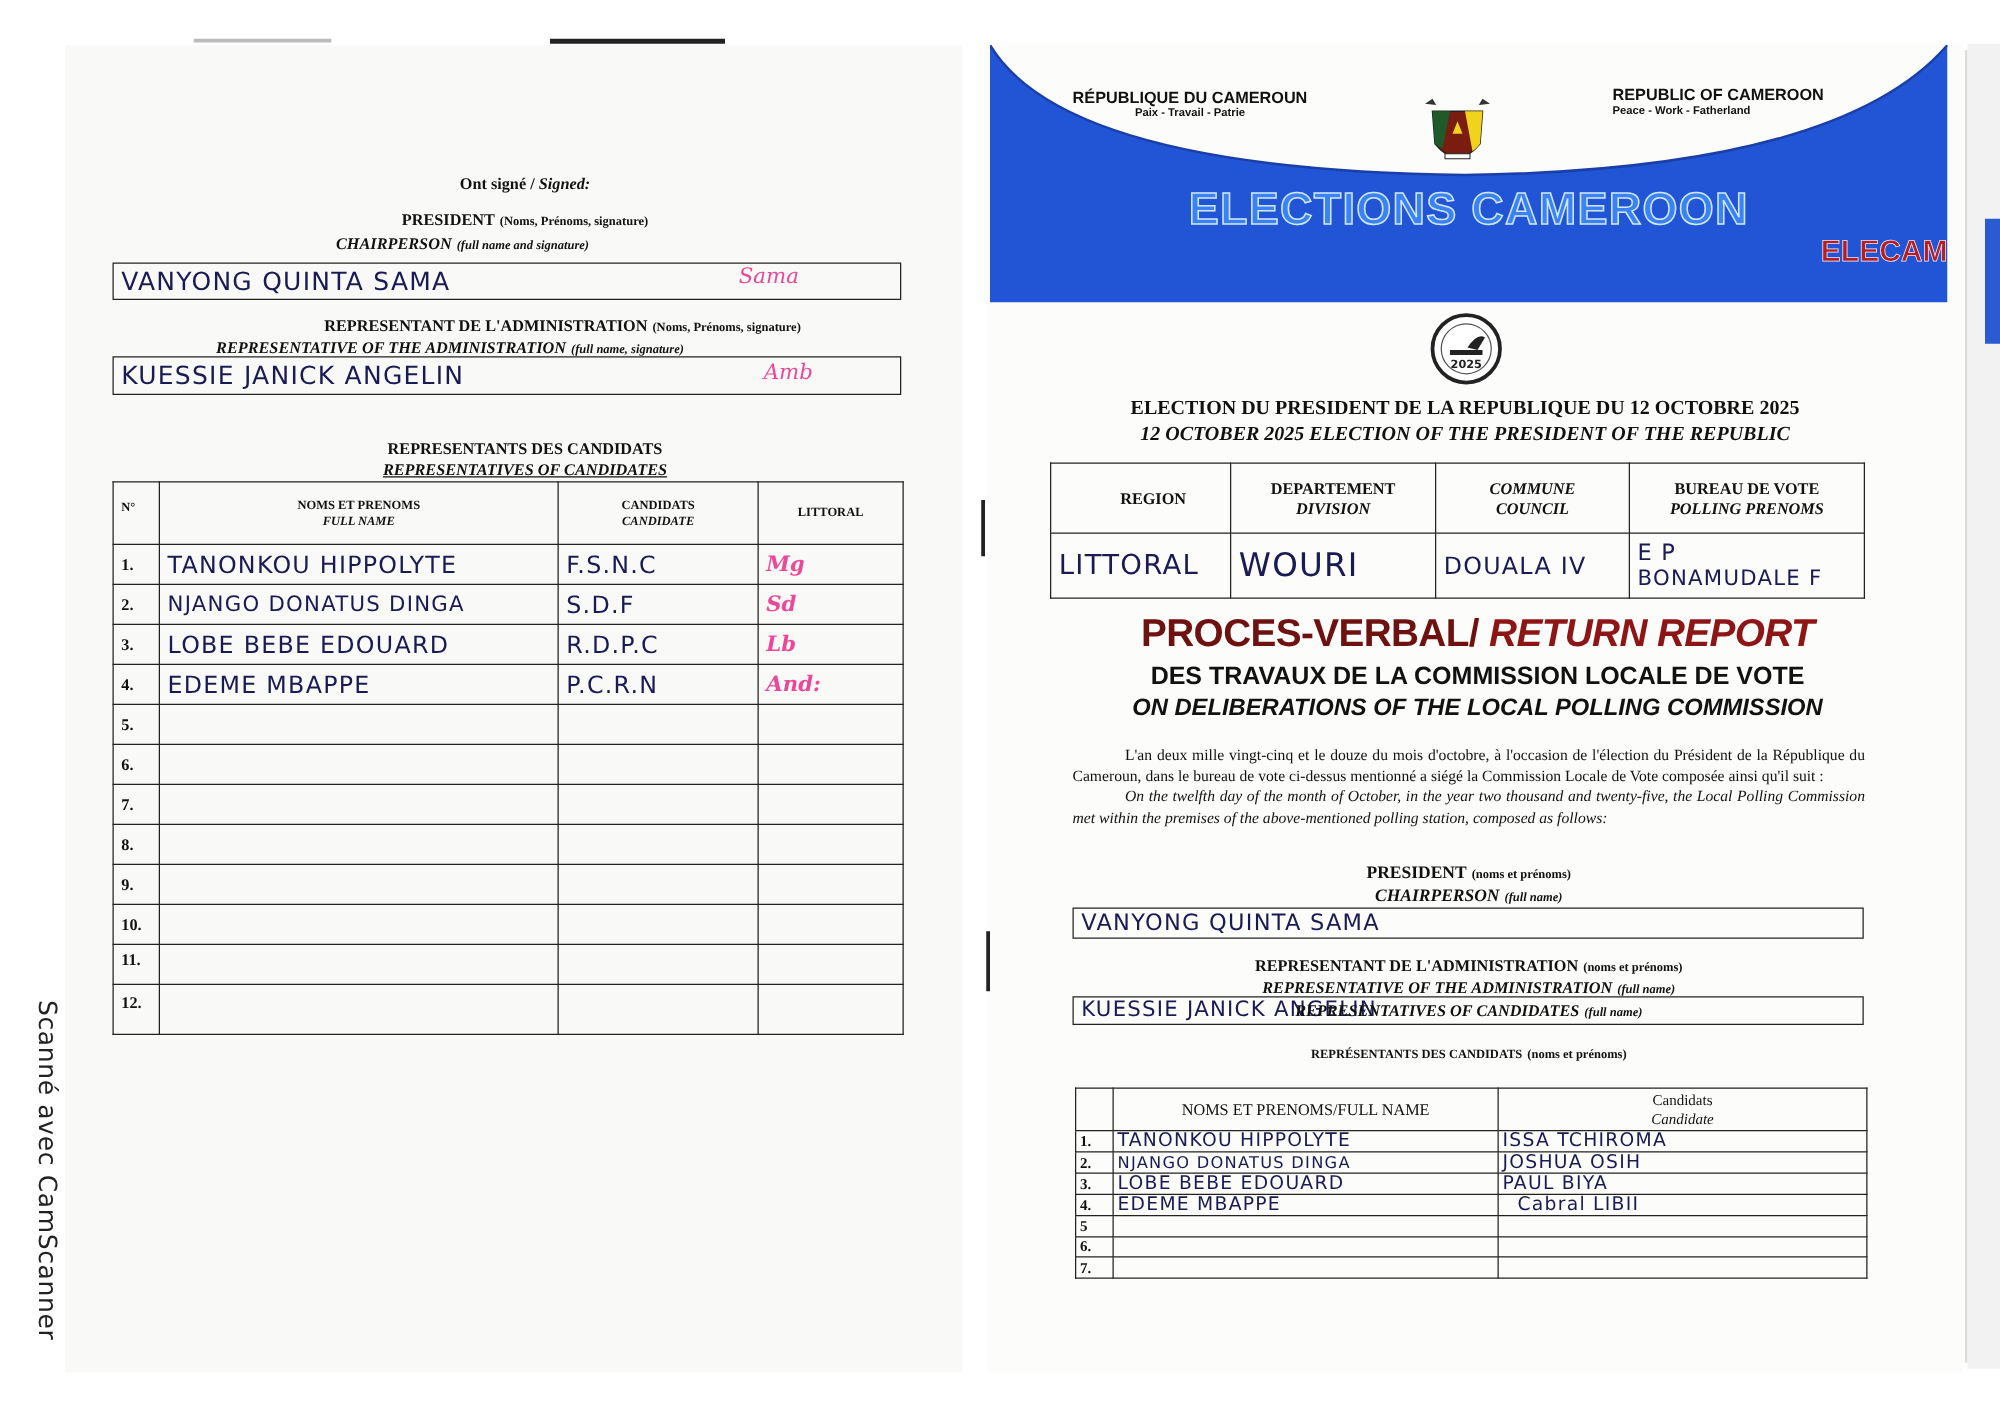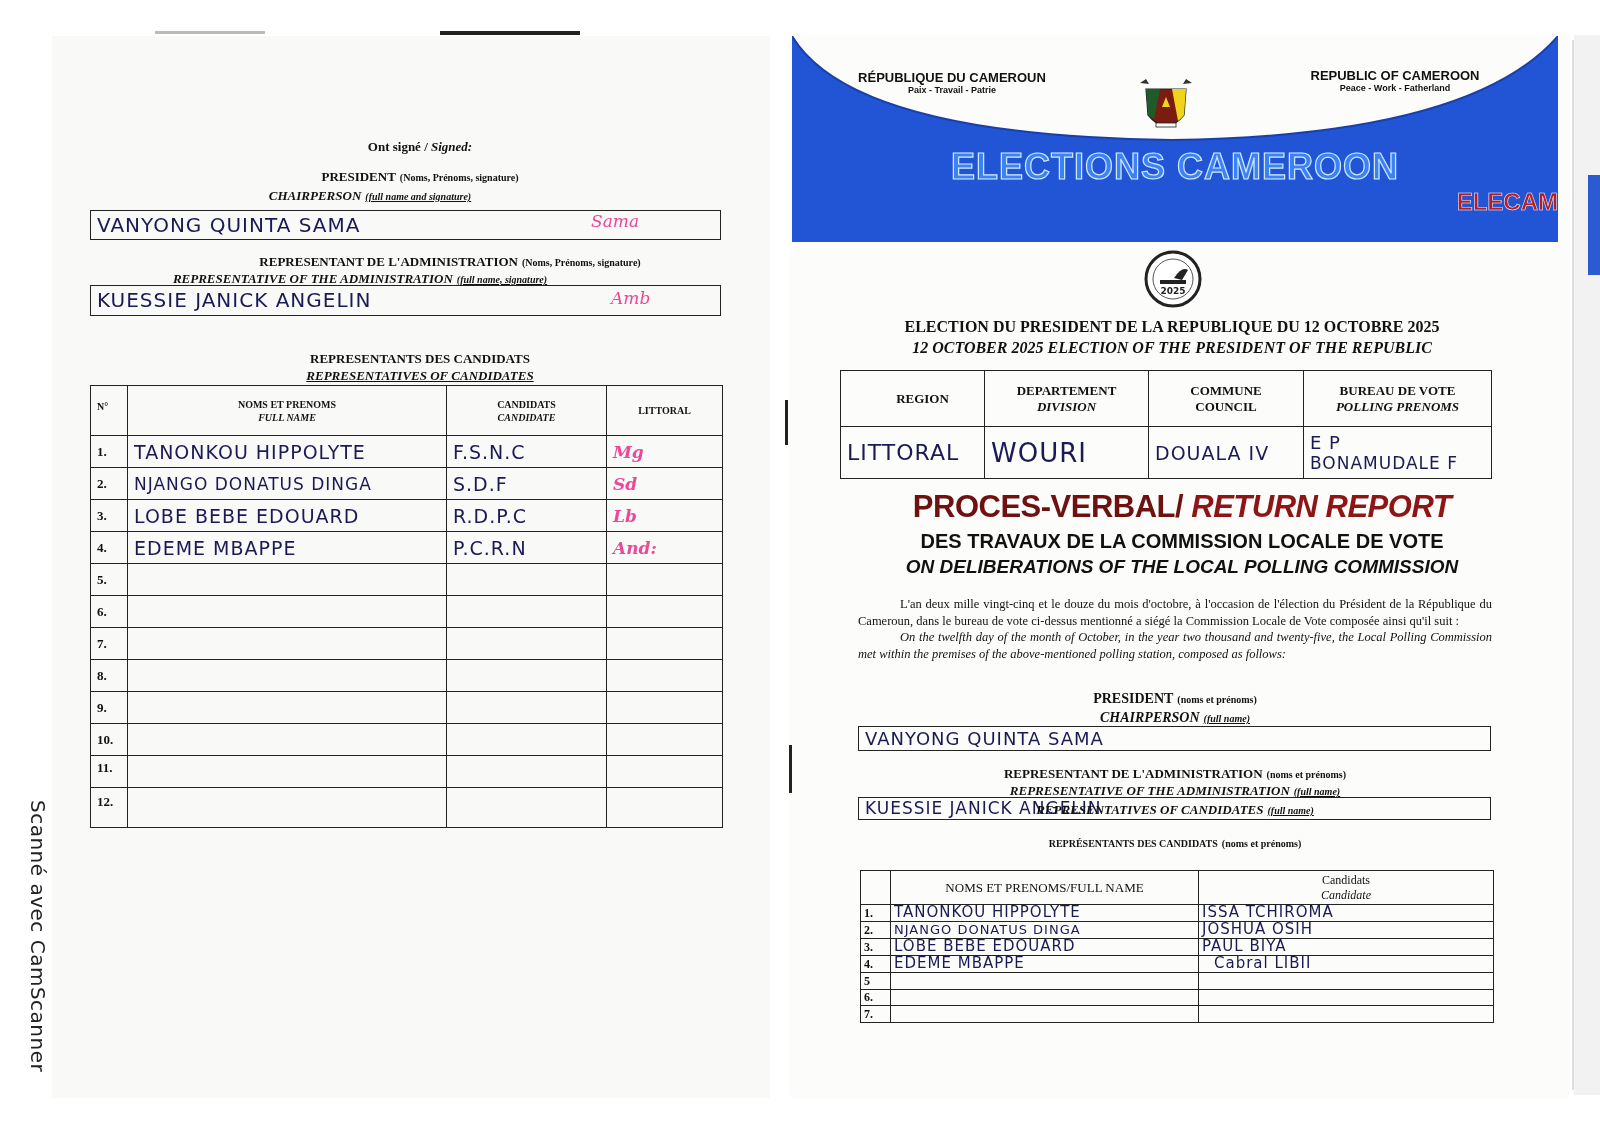--- a/index.html
+++ b/index.html
@@ -17,21 +17,21 @@
     position: absolute; left: 20px; top: 800px; width: 30px; height: 300px;
     writing-mode: vertical-rl; font-family: "DejaVu Sans", sans-serif; font-size: 20px; color: #222;
     letter-spacing: 0.5px;
   }
 
   
   .ctr { position: absolute; text-align: center; }
   .b { font-weight: bold; }
   .i { font-style: italic; }
   .small { font-size: 10px; font-weight: bold; }
-  .smalli { font-size: 10px; font-style: italic; font-weight: bold; text-decoration: underline; }
+  .smalli { font-size: 10px; font-style: italic; font-weight: bold; }
 
   .hw { font-family: "DejaVu Sans", sans-serif; color: #1a1a55; letter-spacing: 1px; }
 
   .boxline { position: absolute; border: 1.3px solid #222; background: transparent; }
   .boxline .hw { position: absolute; top: 2px; left: 6px; font-size: 20px; white-space: nowrap; }
   .sig { position: absolute; font-family: "DejaVu Serif", serif; font-style: italic; color: #ec4899; font-size: 17px; }
 
   table.grid { position: absolute; border-collapse: collapse; }
   table.grid td, table.grid th { border: 1.3px solid #222; }
   #left-table { left: 90px; top: 385px; width: 633px; }
@@ -41,21 +41,21 @@
   #left-table td.name { width: 319px; }
   #left-table td.cand { width: 160px; }
   #left-table td .hw { font-weight: normal; font-size: 19px; white-space: nowrap; }
 
   
   .banner { position: absolute; left: 792px; top: 36px; width: 766px; height: 206px; }
   .coat { position: absolute; left: 1134px; top: 75px; width: 64px; height: 64px; }
   .seal { position: absolute; left: 1144px; top: 250px; width: 58px; height: 58px; }
 
   .rep-fr { position: absolute; left: 842px; top: 70px; width: 220px; text-align: center; font-family: "Liberation Sans", sans-serif; }
-  .rep-en { position: absolute; left: 1290px; top: 68px; width: 210px; text-align: center; font-family: "Liberation Sans", sans-serif; }
+  .rep-en { position: absolute; left: 1290px; top: 68px; width: 210px; font-family: "Liberation Sans", sans-serif; }
   .rep-fr .t, .rep-en .t { font-size: 13px; font-weight: bold; }
   .rep-fr .m, .rep-en .m { font-size: 9px; font-weight: bold; }
 
   .elecam-title { position: absolute; left: 792px; top: 146px; width: 766px; text-align: center;
     font-family: "Liberation Sans", sans-serif; font-weight: bold; font-size: 36px; color: #3b82f6;
     -webkit-text-stroke: 1.2px #cfe8ff; letter-spacing: 1px; }
   .elecam-sub { position: absolute; left: 792px; top: 188px; width: 766px; text-align: right;
     font-family: "Liberation Sans", sans-serif; font-weight: bold; font-size: 24px; color: #b91c1c;
     -webkit-text-stroke: 0.6px #e6eaff; }
 
@@ -262,21 +262,21 @@
 <table id="loc-table" class="grid">
   <thead>
     <tr>
       <th style="width:144px;padding-left:20px;">
         <div>REGION</div>
       </th>
       <th style="width:164px;">
         <div>DEPARTEMENT</div>
         <div class="i">DIVISION</div>
       </th>
-      <th style="width:155px;">
+      <th style="width:155px;font-style:italic;">
         <div>COMMUNE</div>
         <div>COUNCIL</div>
       </th>
       <th>
         <div>BUREAU DE VOTE</div>
         <div class="i">POLLING PRENOMS</div>
       </th>
     </tr>
   </thead>
   <tbody>

